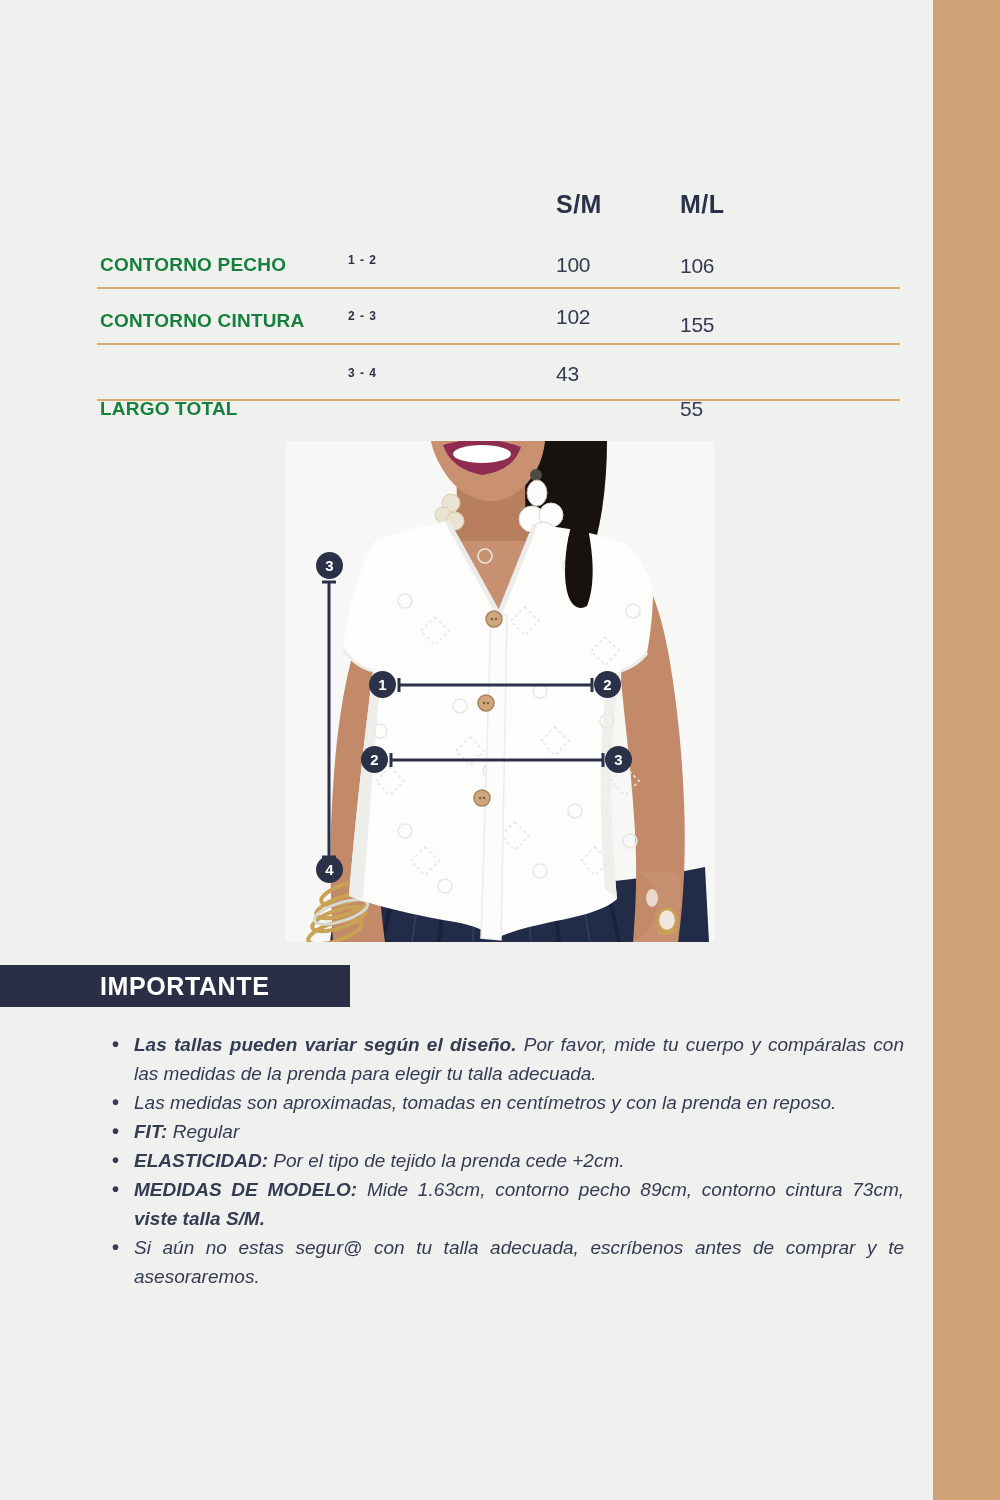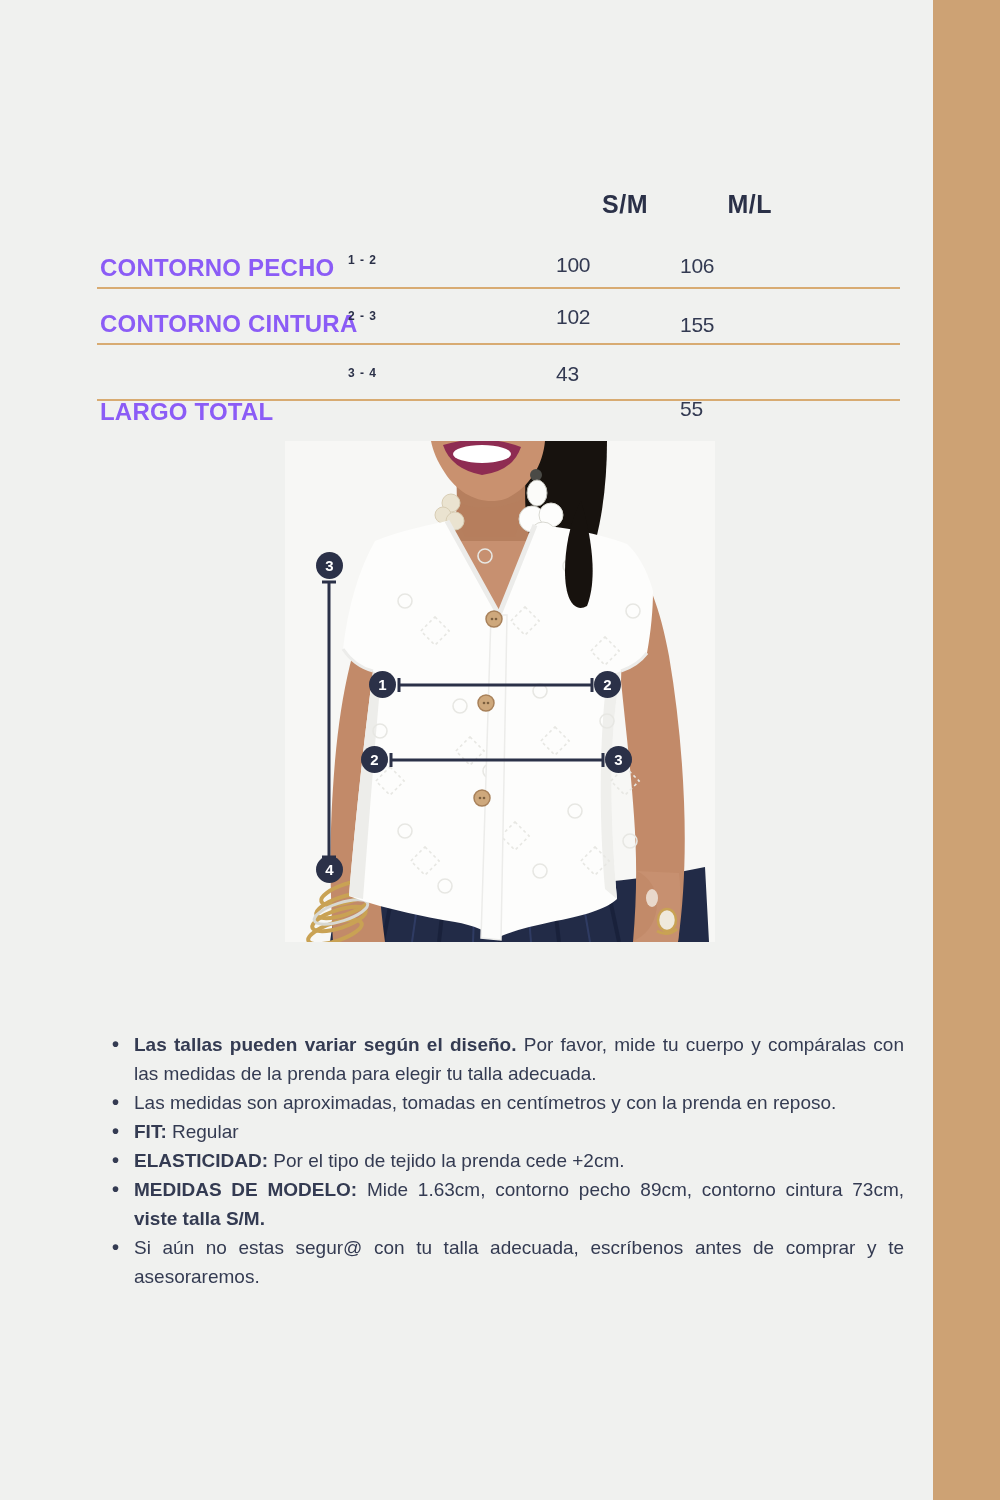--- a/index.html
+++ b/index.html
@@ -2,38 +2,38 @@
 <html><head>
 <meta charset="utf-8">
 <style>
   html,body{margin:0;padding:0;}
   body{font-family:"Liberation Sans",sans-serif;background:#e8e8e6;}
   #screen{position:relative;width:1000px;height:1500px;background:#f0f1ef;overflow:hidden;margin:0 auto;}
   .abs{position:absolute;}
   
   #accent-band{left:933px;top:0;width:67px;height:1500px;background:#cda274;}
   
-  .th{top:190px;width:92px;text-align:right;font-size:25px;font-weight:700;color:#2b3148;letter-spacing:.5px;}
-  .row-label{left:100px;font-size:24px;font-weight:700;color:#8b5cf6;letter-spacing:.2px;}
+  .th{top:190px;width:92px;text-align:left;font-size:25px;font-weight:700;color:#2b3148;letter-spacing:.5px;}
+  .row-label{left:100px;font-size:19px;font-weight:700;color:#15803d;letter-spacing:.2px;}
   .row-range{left:348px;font-size:12px;font-weight:700;color:#2b3148;letter-spacing:1px;}
   .val{width:92px;text-align:left;font-size:21px;font-weight:400;color:#333a52;letter-spacing:-.3px;}
   .rule{left:97px;width:803px;height:2px;background:#d8ab72;}
   
   #photo{left:285px;top:441px;width:430px;height:501px;}
   #photo svg.illustration{position:absolute;left:0;top:0;}
   #photo svg.overlay{position:absolute;left:0;top:0;}
   .marker{position:absolute;width:27px;height:27px;border-radius:50%;background:#2b3148;color:#fff;
           font-size:15px;font-weight:700;display:flex;align-items:center;justify-content:center;}
   
   #important-box{left:0;top:965px;width:350px;height:42px;background:#2a2f45;}
   #important-title{padding-left:100px;line-height:42px;color:#ffffff;font-size:25px;font-weight:700;letter-spacing:.6px;}
   #bullets{left:112px;top:1030px;width:792px;color:#343b52;font-size:19px;line-height:29px;}
   .bullet{display:flex;}
   .bullet .dot{flex:0 0 22px;width:22px;font-weight:700;font-size:20px;}
-  .bullet .btxt{flex:1;text-align:justify;}
+  .bullet .btxt{flex:1;text-align:justify;font-style:italic;}
   .bullet .bd{font-weight:700;}
 </style>
 </head>
 <body>
 
 <div id="screen">
 
   <div id="accent-band" class="abs"></div>
 
   <div class="abs th" style="left:556px;">S/M</div>
@@ -192,20 +192,23 @@
     </svg>
 
     <div class="marker" style="left:31px;top:111px;">3</div>
     <div class="marker" style="left:31px;top:415px;">4</div>
     <div class="marker" style="left:84px;top:230px;">1</div>
     <div class="marker" style="left:309px;top:230px;">2</div>
     <div class="marker" style="left:76px;top:305px;">2</div>
     <div class="marker" style="left:320px;top:305px;">3</div>
   </div>
 
+  <div id="important-box" class="abs">
+    <div id="important-title">IMPORTANTE</div>
+  </div>
 
   <div id="bullets" class="abs">
     <div class="bullet">
       <span class="dot">•</span>
       <div class="btxt"><span class="bd">Las tallas pueden variar según el diseño.</span><span> Por favor, mide tu cuerpo y compáralas con las medidas de la prenda para elegir tu talla adecuada.</span><span class="bd"></span></div>
     </div>
     <div class="bullet">
       <span class="dot">•</span>
       <div class="btxt"><span class="bd"></span><span>Las medidas son aproximadas, tomadas en centímetros y con la prenda en reposo.</span><span class="bd"></span></div>
     </div>

